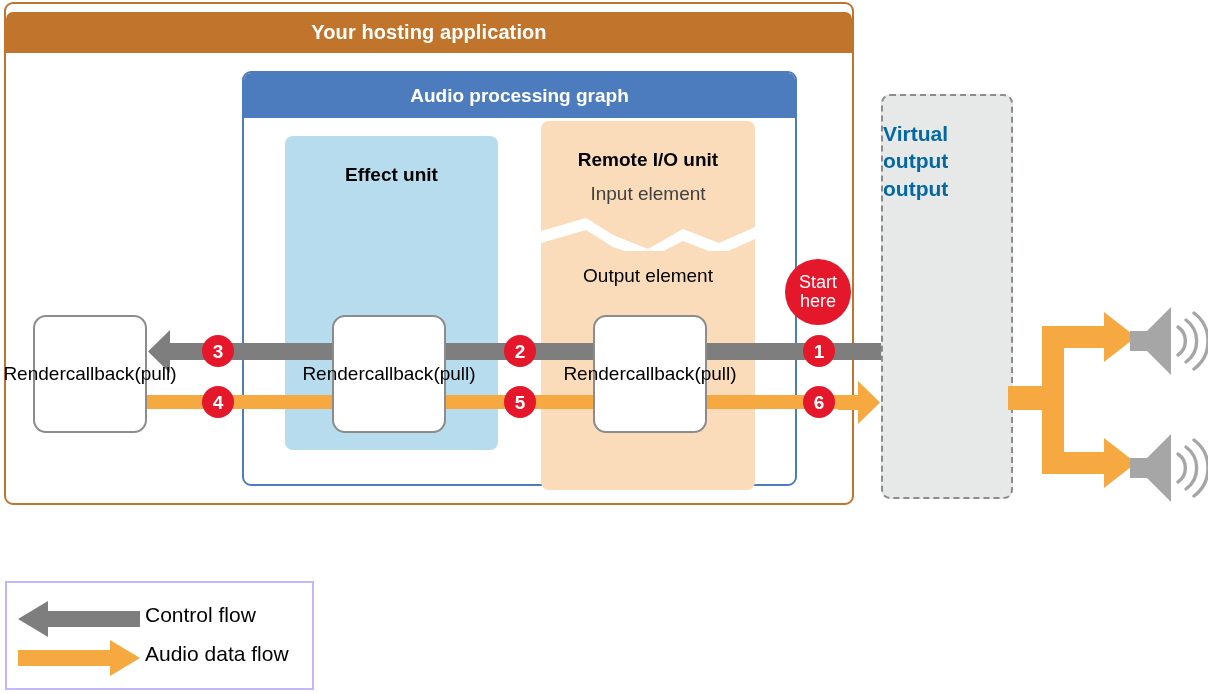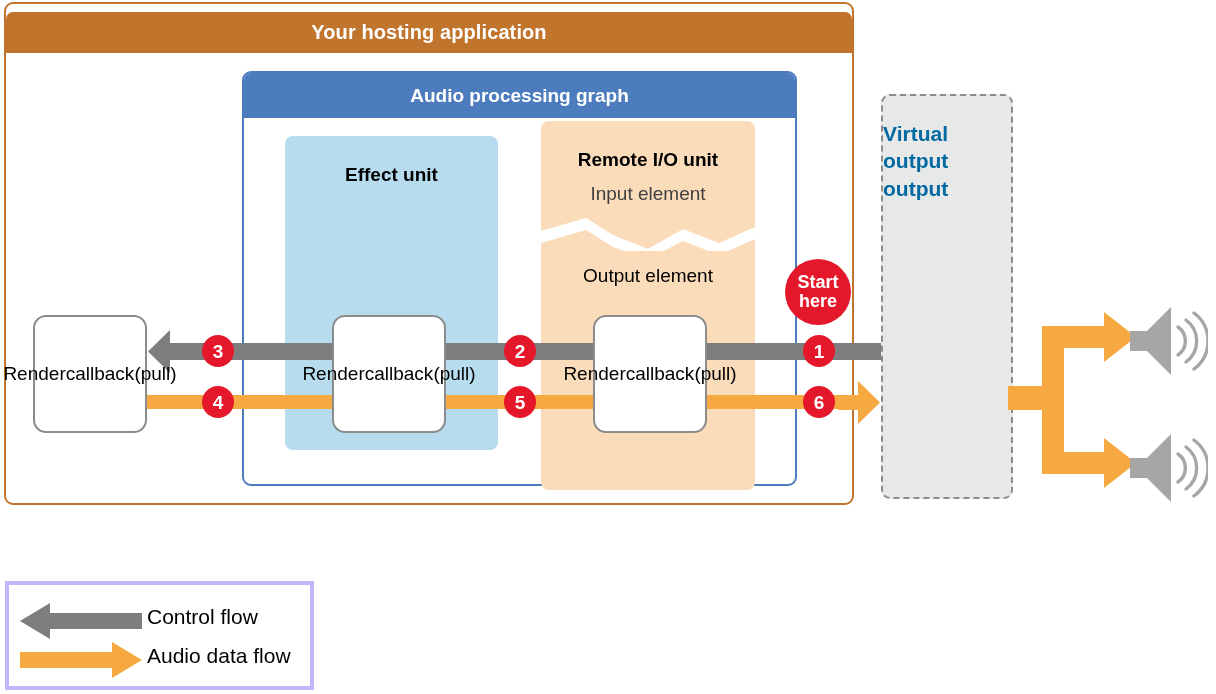--- a/index.html
+++ b/index.html
@@ -197,21 +197,21 @@
   .start-badge {
     position: absolute;
     left: 785px;
     top: 259px;
     width: 66px;
     height: 66px;
     border-radius: 50%;
     background: #e4182a;
     color: #ffffff;
     font-size: 18px;
-    font-weight: bold;
+    font-weight: normal;
     display: flex;
     flex-direction: column;
     align-items: center;
     justify-content: center;
     line-height: 1.08;
     z-index: 40;
   }
 
   
   .vod {
@@ -240,21 +240,21 @@
   
   .speaker { position: absolute; }
 
   
   .legend {
     position: absolute;
     left: 5px;
     top: 581px;
     width: 309px;
     height: 109px;
-    border: 4px solid #c4b5fd;
+    border: 2px solid #c4b5fd;
     background: #ffffff;
     box-sizing: border-box;
   }
   .legend-row {
     position: absolute;
     left: 0;
     width: 100%;
     height: 48px;
   }
   .legend-label {

